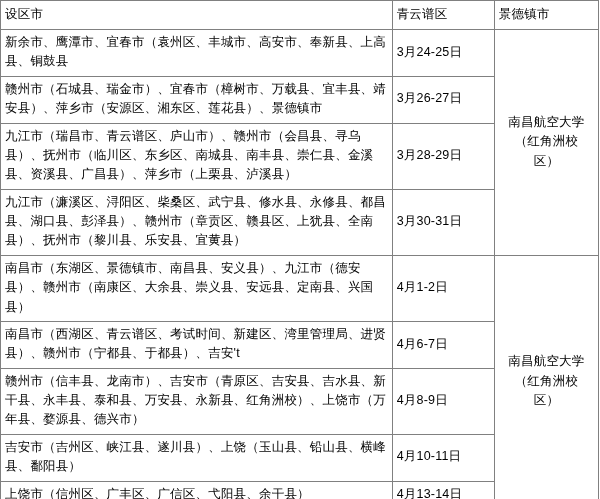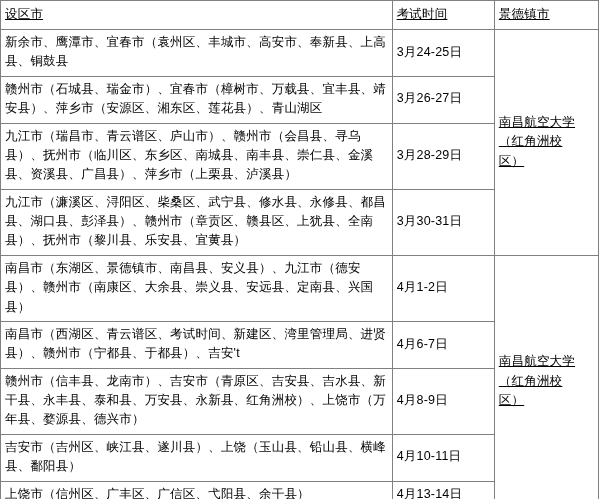--- a/index.html
+++ b/index.html
@@ -29,71 +29,69 @@
     line-height: 1.55;
     letter-spacing: 0.2px;
     word-break: break-all;
   }
   table.exam-table th {
     font-weight: normal;
     text-align: left;
     height: 22px;
     padding-top: 3px;
     padding-bottom: 3px;
-    text-decoration: underline;
   }
   col.col-area { width: 391px; }
   col.col-time { width: 102px; }
   col.col-place { width: 104px; }
 
   td.area-cell {
     text-align: left;
   }
   td.time-cell {
     text-align: left;
     white-space: nowrap;
   }
   td.place-cell {
-    text-align: left;
+    text-align: center;
     padding-left: 10px;
     line-height: 2.6;
-    text-decoration: underline;
   }
   .place-line {
     display: block;
   }
 </style>
 </head>
 <body>
 
 <table class="exam-table">
   <colgroup>
     <col class="col-area">
     <col class="col-time">
     <col class="col-place">
   </colgroup>
   <thead>
     <tr>
       <th>设区市</th>
-      <th>考试时间</th>
+      <th>青云谱区</th>
       <th>景德镇市</th>
     </tr>
   </thead>
   <tbody>
     <tr>
       <td class="area-cell">新余市、鹰潭市、宜春市（袁州区、丰城市、高安市、奉新县、上高县、铜鼓县</td>
       <td class="time-cell">3月24-25日</td>
       <td class="place-cell" rowspan="4">
         <span class="place-line">南昌航空大学</span>
         <span class="place-line">（红角洲校</span>
         <span class="place-line">区）</span>
       </td>
     </tr>
     <tr>
-      <td class="area-cell">赣州市（石城县、瑞金市）、宜春市（樟树市、万载县、宜丰县、靖安县）、萍乡市（安源区、湘东区、莲花县）、青山湖区</td>
+      <td class="area-cell">赣州市（石城县、瑞金市）、宜春市（樟树市、万载县、宜丰县、靖安县）、萍乡市（安源区、湘东区、莲花县）、景德镇市</td>
       <td class="time-cell">3月26-27日</td>
     </tr>
     <tr>
       <td class="area-cell">九江市（瑞昌市、青云谱区、庐山市）、赣州市（会昌县、寻乌县）、抚州市（临川区、东乡区、南城县、南丰县、崇仁县、金溪县、资溪县、广昌县）、萍乡市（上栗县、泸溪县）</td>
       <td class="time-cell">3月28-29日</td>
     </tr>
     <tr>
       <td class="area-cell">九江市（濂溪区、浔阳区、柴桑区、武宁县、修水县、永修县、都昌县、湖口县、彭泽县）、赣州市（章贡区、赣县区、上犹县、全南县）、抚州市（黎川县、乐安县、宜黄县）</td>
       <td class="time-cell">3月30-31日</td>
     </tr>

